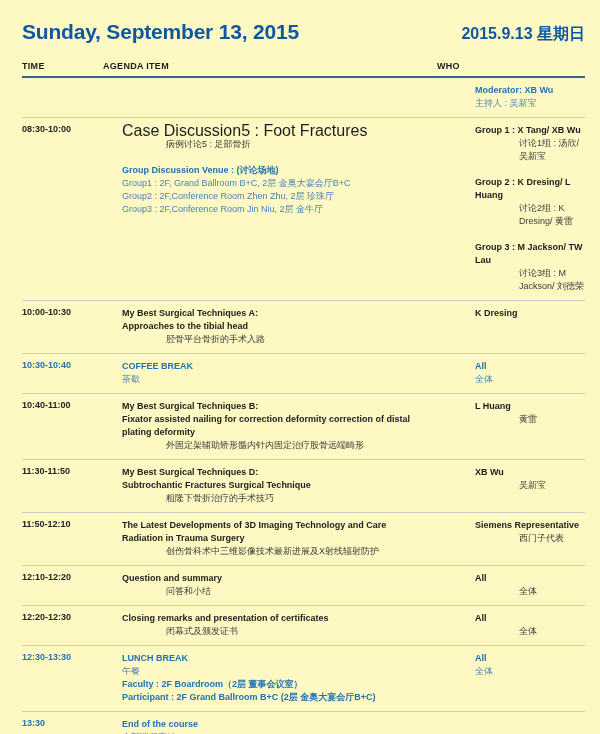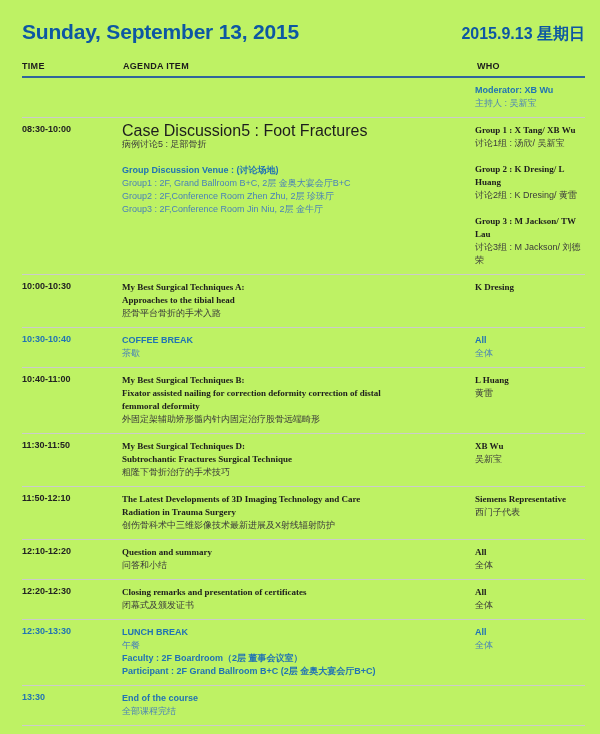--- a/index.html
+++ b/index.html
@@ -1,29 +1,29 @@
 <!DOCTYPE html>
 <html><head>
 <meta charset="utf-8">
 <style>
   html,body{margin:0;padding:0;background:#ffffff;}
   body{font-family:"Liberation Sans","DejaVu Sans",sans-serif;color:#1d1d1d;}
-  .page{width:600px;height:734px;box-sizing:border-box;padding:20px 15px 0 22px;background:#bef264;overflow:hidden;}
+  .page{width:600px;height:734px;box-sizing:border-box;padding:20px 15px 0 22px;background:#fef9c3;overflow:hidden;}
   .titles{display:flex;justify-content:space-between;align-items:baseline;}
   .title-left{font-size:21px;font-weight:700;color:#0d57a3;letter-spacing:-0.2px;}
   .title-right{font-size:16px;font-weight:700;color:#0d57a3;}
-  .header-row{display:grid;grid-template-columns:81px 334px 1fr;margin-top:16px;padding-bottom:5px;border-bottom:2px solid #30659c;gap:20px;}
+  .header-row{display:grid;grid-template-columns:81px 334px 1fr;margin-top:16px;padding-bottom:5px;border-bottom:2px solid #30659c;}
   .col-h{font-size:9px;font-weight:700;color:#1c1c1c;letter-spacing:.3px;}
   .row{display:grid;grid-template-columns:81px 334px 1fr;padding:6px 0 7px;border-bottom:1px solid #cbcbcb;font-size:9px;gap:19px;}
   .cell div{line-height:13px;}
   .time{font-size:9px;color:#222;font-weight:700;}
   .hl .time{color:#2173b4;}
   .t{font-size:16px;font-weight:400;color:#1d1d1d;line-height:14px !important;}
-  .b{font-weight:700;color:#1d1d1d;font-family:Liberation Serif, serif;}
-  .n{color:#3a3a3a;}
+  .b{font-weight:700;color:#1d1d1d;}
+  .n{color:#3a3a3a;margin-left:44px;}
   .bb{font-weight:700;color:#2173b4;}
   .nb{color:#4a82b8;}
   .sp{height:13px;}
 </style>
 </head>
 <body>
 
 <div class="page">
   <div class="titles">
     <div class="title-left">Sunday, September 13, 2015</div>
@@ -85,21 +85,21 @@
         <div class="cell">
           <div class="bb">All</div>
           <div class="nb">全体</div>
         </div>
       </div>
       <div class="row">
         <div class="cell time">10:40-11:00</div>
         <div class="cell">
           <div class="b">My Best Surgical Techniques B:</div>
           <div class="b">Fixator assisted nailing for correction deformity correction of distal</div>
-          <div class="b">femmoral deformity</div>
+          <div class="b">plating deformity</div>
           <div class="n">外固定架辅助矫形髓内针内固定治疗股骨远端畸形</div>
         </div>
         <div class="cell">
           <div class="b">L Huang</div>
           <div class="n">黄雷</div>
         </div>
       </div>
       <div class="row">
         <div class="cell time">11:30-11:50</div>
         <div class="cell">

